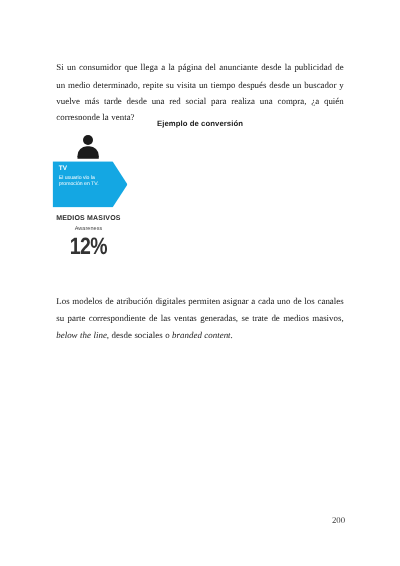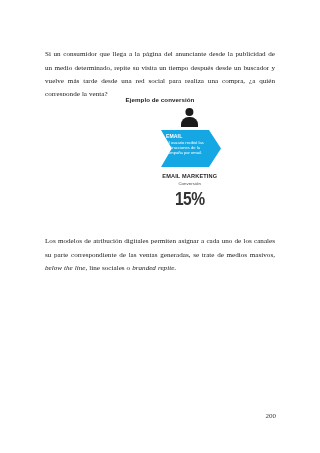--- a/index.html
+++ b/index.html
@@ -217,37 +217,37 @@
 <body>
 
 <div id="page">
 
   <p id="intro-paragraph" class="para">Si un consumidor que llega a la página del anunciante desde la publicidad de un medio determinado, repite su visita un tiempo después desde un buscador y vuelve más tarde desde una red social para realiza una compra, ¿a quién corresponde la venta?</p>
 
   <div id="infographic">
 
     <div id="infographic-title">Ejemplo de conversión</div>
 
-
-
-    <div class="stage s2">
+    <div class="stage s0">
       <div class="person-icon">
         <span class="head"></span>
           <span class="body"></span>
           <span class="base"></span>
       </div>
       <div class="arrow">
-        <span class="arrow-title">EMAIL</span>
-        <span class="arrow-desc">El usuario recibió las instrucciones de la campaña por email.</span>
+        <span class="arrow-title">TV</span>
+        <span class="arrow-desc">El usuario vio la promoción en TV.</span>
       </div>
-      <div class="stage-label">EMAIL MARKETING</div>
-      <div class="stage-sublabel">Conversión</div>
-      <div class="stage-value">15%</div>
+      <div class="stage-label">MEDIOS MASIVOS</div>
+      <div class="stage-sublabel">Awareness</div>
+      <div class="stage-value">12%</div>
     </div>
 
 
+
+
   </div>
 
-  <p id="closing-paragraph" class="para"><span>Los modelos de atribución digitales permiten asignar a cada uno de los canales su parte correspondiente de las ventas generadas, se trate de medios masivos, </span><i>below the line</i><span>, line sociales o </span><i>branded repite</i><span>.</span></p>
+  <p id="closing-paragraph" class="para"><span>Los modelos de atribución digitales permiten asignar a cada uno de los canales su parte correspondiente de las ventas generadas, se trate de medios masivos, </span><i>below the line</i><span>, desde sociales o </span><i>branded content</i><span>.</span></p>
 
   <div id="page-number">200</div>
 
 </div>
 
 </body></html>

